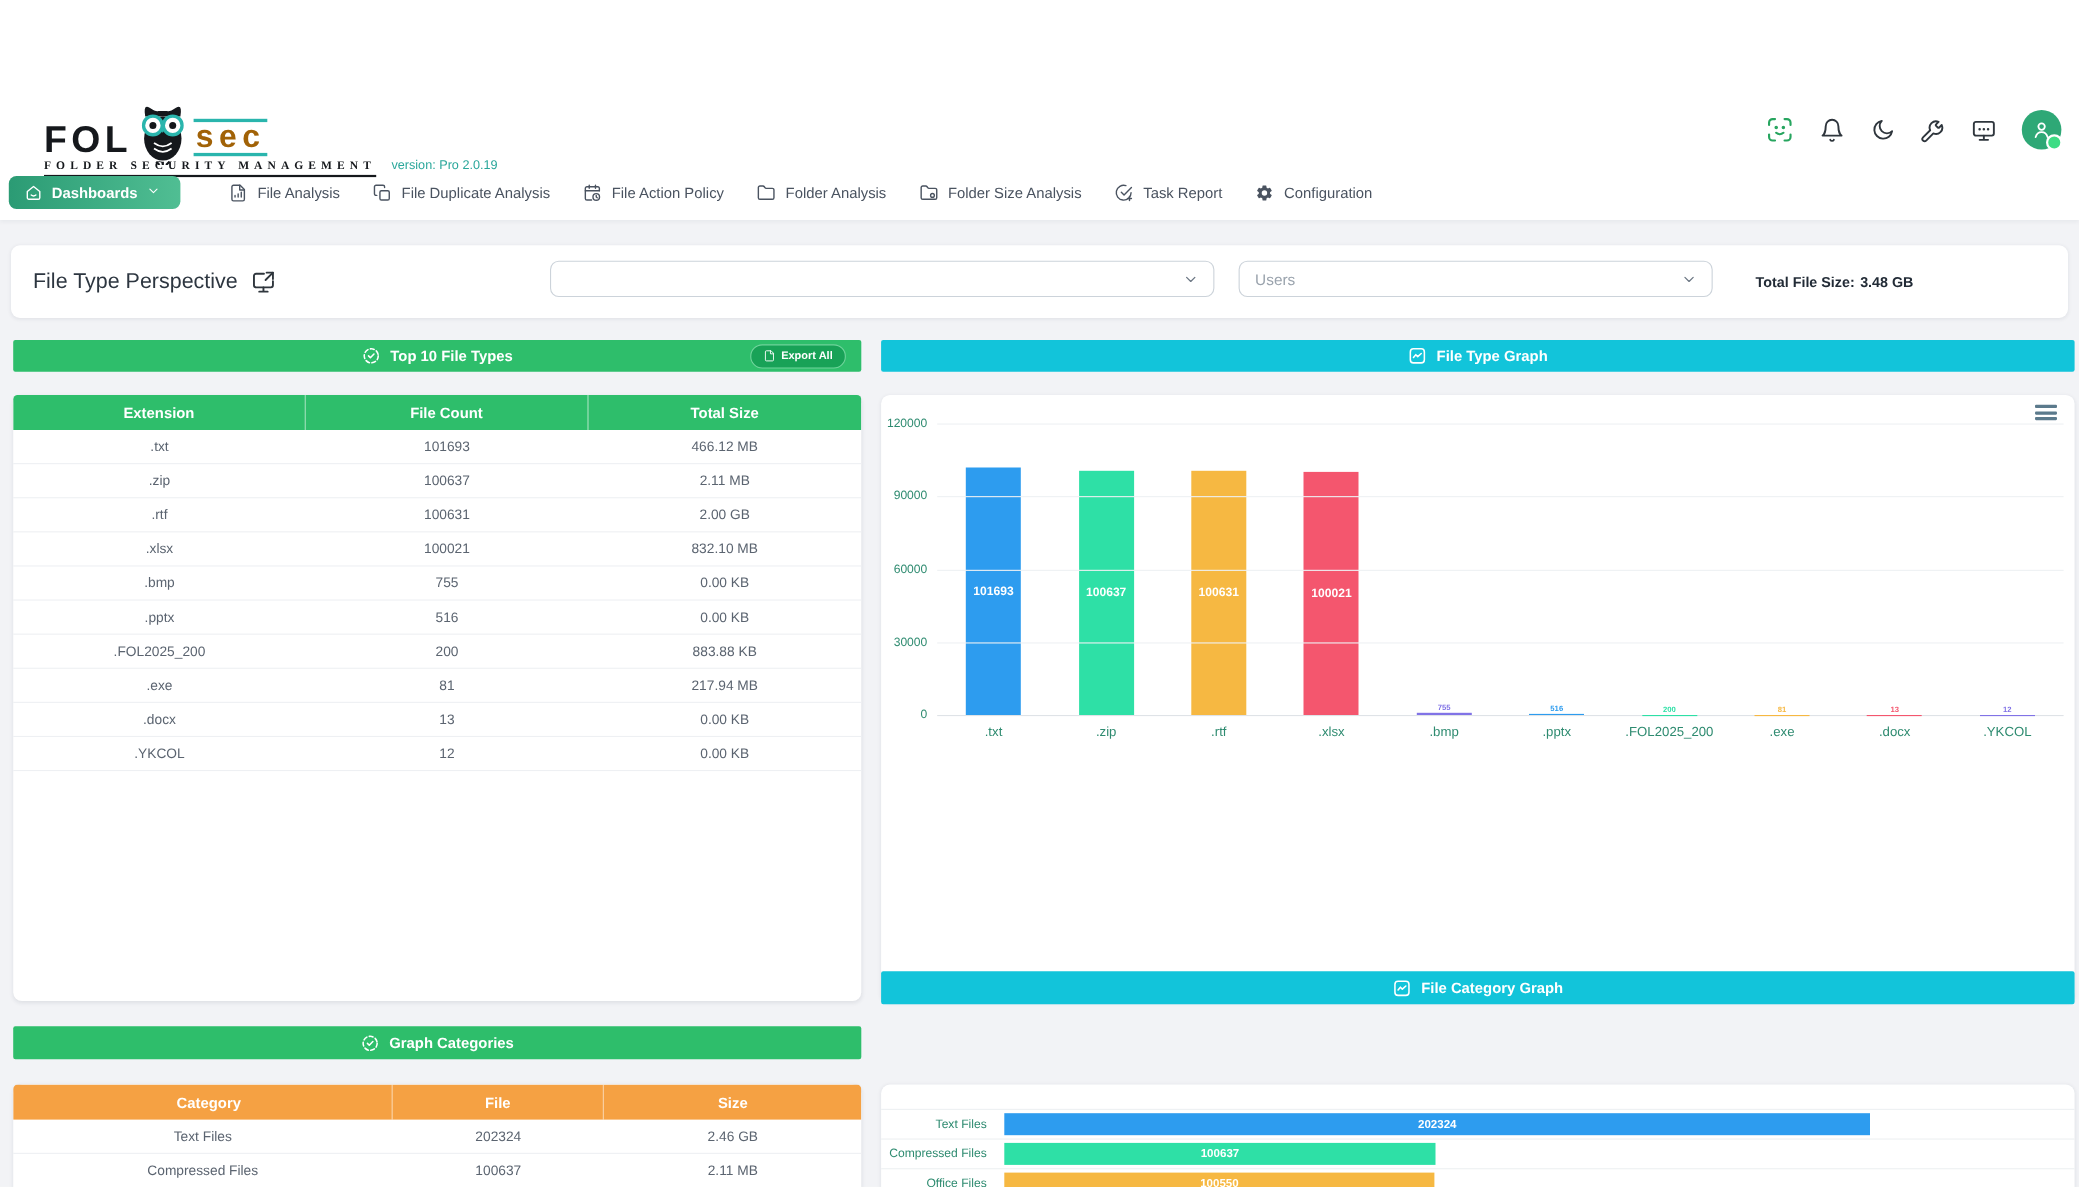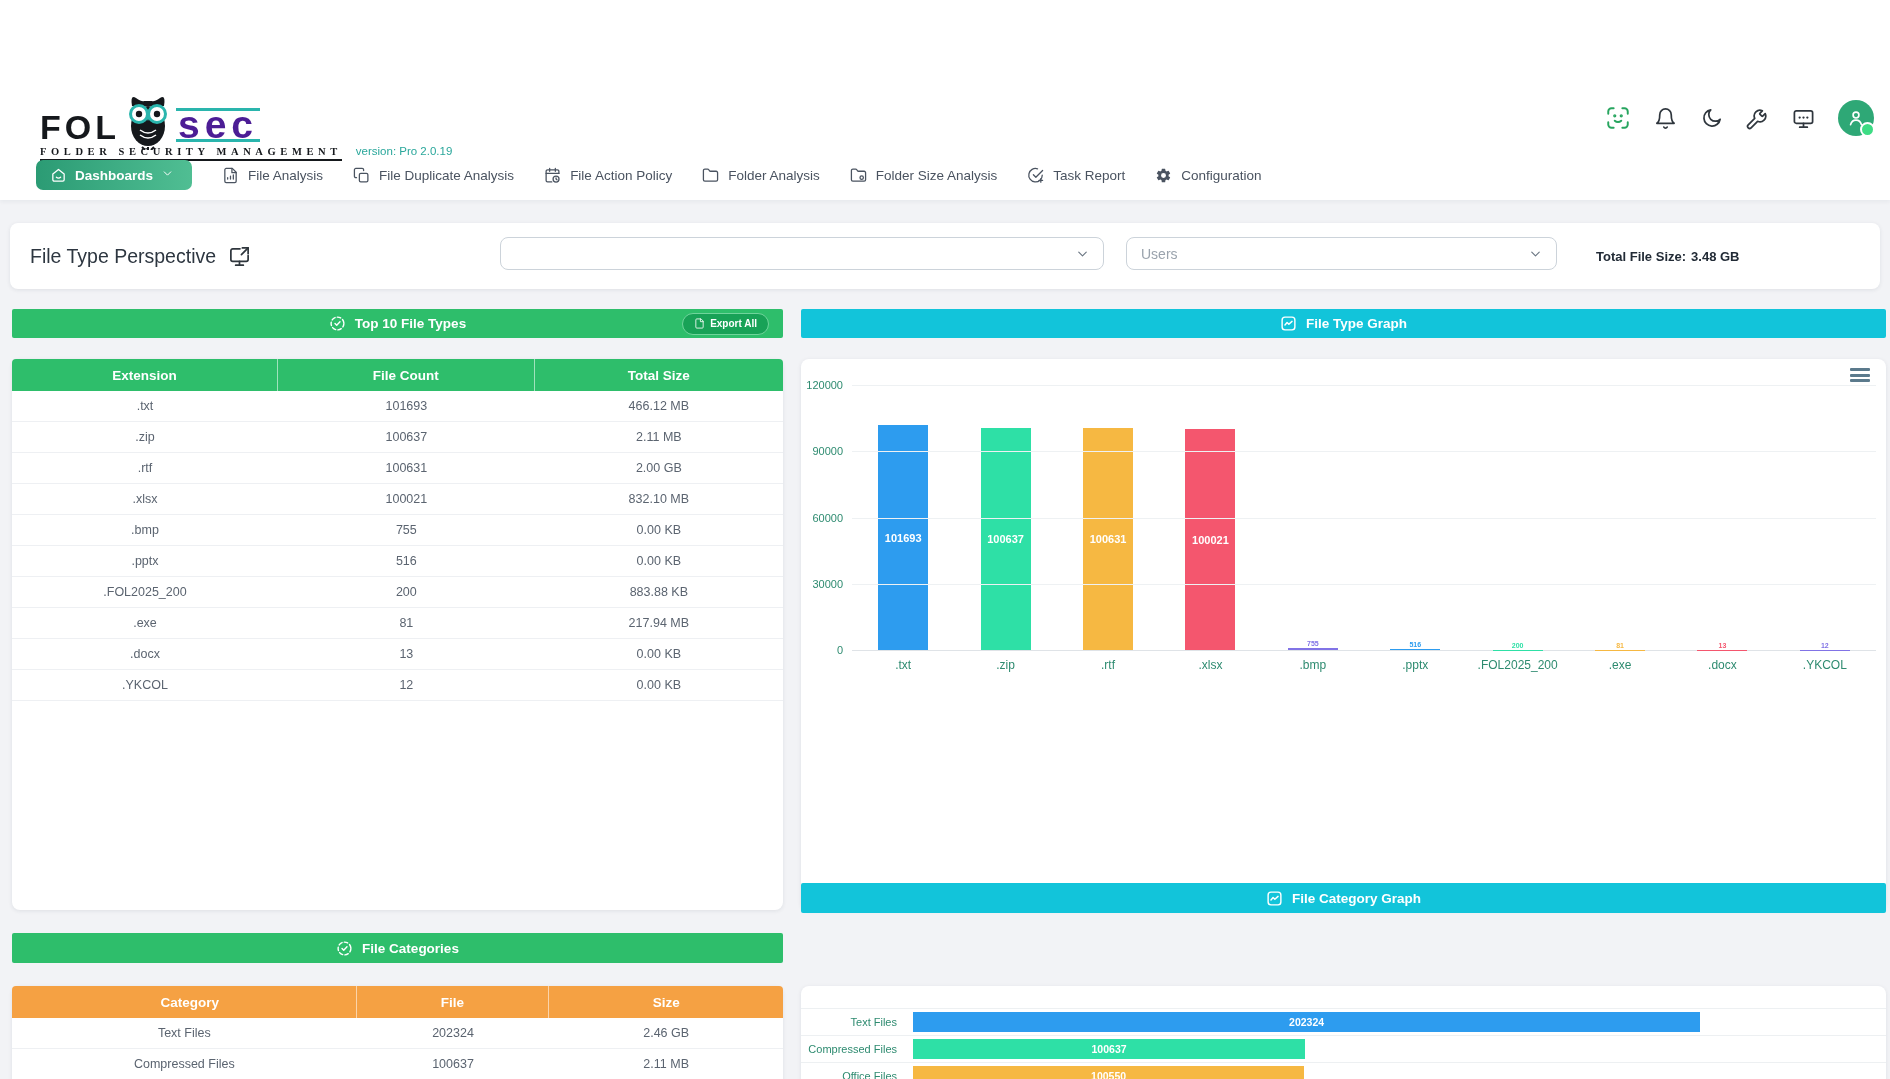--- a/index.html
+++ b/index.html
@@ -6,35 +6,35 @@
   body{font-family:"Liberation Sans","DejaVu Sans",sans-serif;background:#ffffff;}
   #app{position:relative;width:1890px;height:1079px;overflow:hidden;background:#ffffff;}
   .content-bg{position:absolute;left:0;top:200px;right:0;bottom:0;background:#f2f3f6;}
 
   
   .app-header{position:absolute;left:0;top:0;right:0;height:200px;background:#fff;box-shadow:0 2px 4px rgba(20,30,50,.05);}
   .logo{position:absolute;left:40px;top:84px;}
   .logo-row{display:flex;align-items:flex-end;gap:2px;}
   .logo-fol{font-size:34px;font-weight:900;letter-spacing:4px;color:#15181c;line-height:30px;}
   .logo-owl{display:inline-block;width:56px;height:58px;margin:0 -2px;position:relative;top:8px;}
-  .logo-sec{font-size:39px;font-weight:800;letter-spacing:5px;color:#4c1d95;line-height:28px;border-top:3px solid #2ab5ad;border-bottom:3px solid #2ab5ad;padding:0 2px;}
+  .logo-sec{font-size:29px;font-weight:800;letter-spacing:5px;color:#a16207;line-height:28px;border-top:3px solid #2ab5ad;border-bottom:3px solid #2ab5ad;padding:0 2px;}
   .logo-tagline-row{display:flex;align-items:baseline;margin-top:3px;}
   .logo-tagline{font-family:"Liberation Serif","DejaVu Serif",serif;font-size:10.5px;font-weight:bold;letter-spacing:4.6px;color:#15181c;border-bottom:2px solid #15181c;padding-bottom:2px;white-space:nowrap;}
   .version{font-size:11.5px;color:#2aa79b;margin-left:14px;white-space:nowrap;}
 
   .header-icons{position:absolute;right:16px;top:100px;display:flex;align-items:center;gap:23px;}
   .hicon{width:23px;height:23px;color:#2f363d;cursor:pointer;display:inline-flex;}
   .hicon svg{width:100%;height:100%;}
   .hicon.green{color:#27a55f;width:26px;height:26px;}
   .avatar{position:relative;width:36px;height:36px;border-radius:50%;background:#2ea876;display:flex;align-items:center;justify-content:center;cursor:pointer;}
   .avatar svg{width:20px;height:20px;color:#fff;}
   .status-dot{position:absolute;right:-1px;bottom:-1px;width:11px;height:11px;border-radius:50%;background:#3ddc84;border:2px solid #fff;}
 
   
-  .nav{position:absolute;left:36px;top:160px;display:flex;align-items:center;gap:30px;}
+  .nav{position:absolute;left:8px;top:160px;display:flex;align-items:center;gap:44px;}
   .nav-pill{display:flex;align-items:center;gap:8px;height:30px;padding:0 14px;border-radius:7px;
     background:linear-gradient(90deg,#2b9b74,#50be93);color:#fff;font-size:13.5px;font-weight:bold;cursor:pointer;}
   .nav-pill svg{width:16px;height:16px;}
   .nav-pill .chev svg{width:13px;height:13px;}
   .nav-item{display:flex;align-items:center;gap:9px;color:#4a5360;font-size:13.5px;cursor:pointer;}
   .nav-ic{display:inline-flex;width:17px;height:17px;color:#4a5360;}
   .nav-ic svg{width:100%;height:100%;}
 
   
   .card{position:absolute;background:#fff;border-radius:8px;box-shadow:0 1px 4px rgba(25,35,55,.09);}
@@ -467,21 +467,21 @@
   </section>
 
   <div class="bar bar-green" style="left:12px;top:933px;width:771px;height:30px;">
     <span class="bar-center">
       <span class="bar-ic">
           <svg viewBox="0 0 24 24" fill="none" stroke="currentColor" stroke-width="2" stroke-linecap="round" stroke-linejoin="round">
             <circle cx="12" cy="12" r="9" stroke-dasharray="5 3.2"></circle>
             <path d="m8.5 12 2.4 2.4 4.6-4.8"></path>
           </svg>
         </span>
-      <span>File Categories</span>
+      <span>Graph Categories</span>
     </span>
   </div>
   <div class="bar bar-cyan" style="left:801px;top:883px;width:1085px;height:30px;">
     <span class="bar-center">
       <span class="bar-ic">
           <svg viewBox="0 0 24 24" fill="none" stroke="currentColor" stroke-width="2" stroke-linecap="round" stroke-linejoin="round">
             <rect x="3" y="3" width="18" height="18" rx="4"></rect>
             <path d="m7 14 3-3.5 2.5 2.5L17 9"></path>
           </svg>
         </span>

